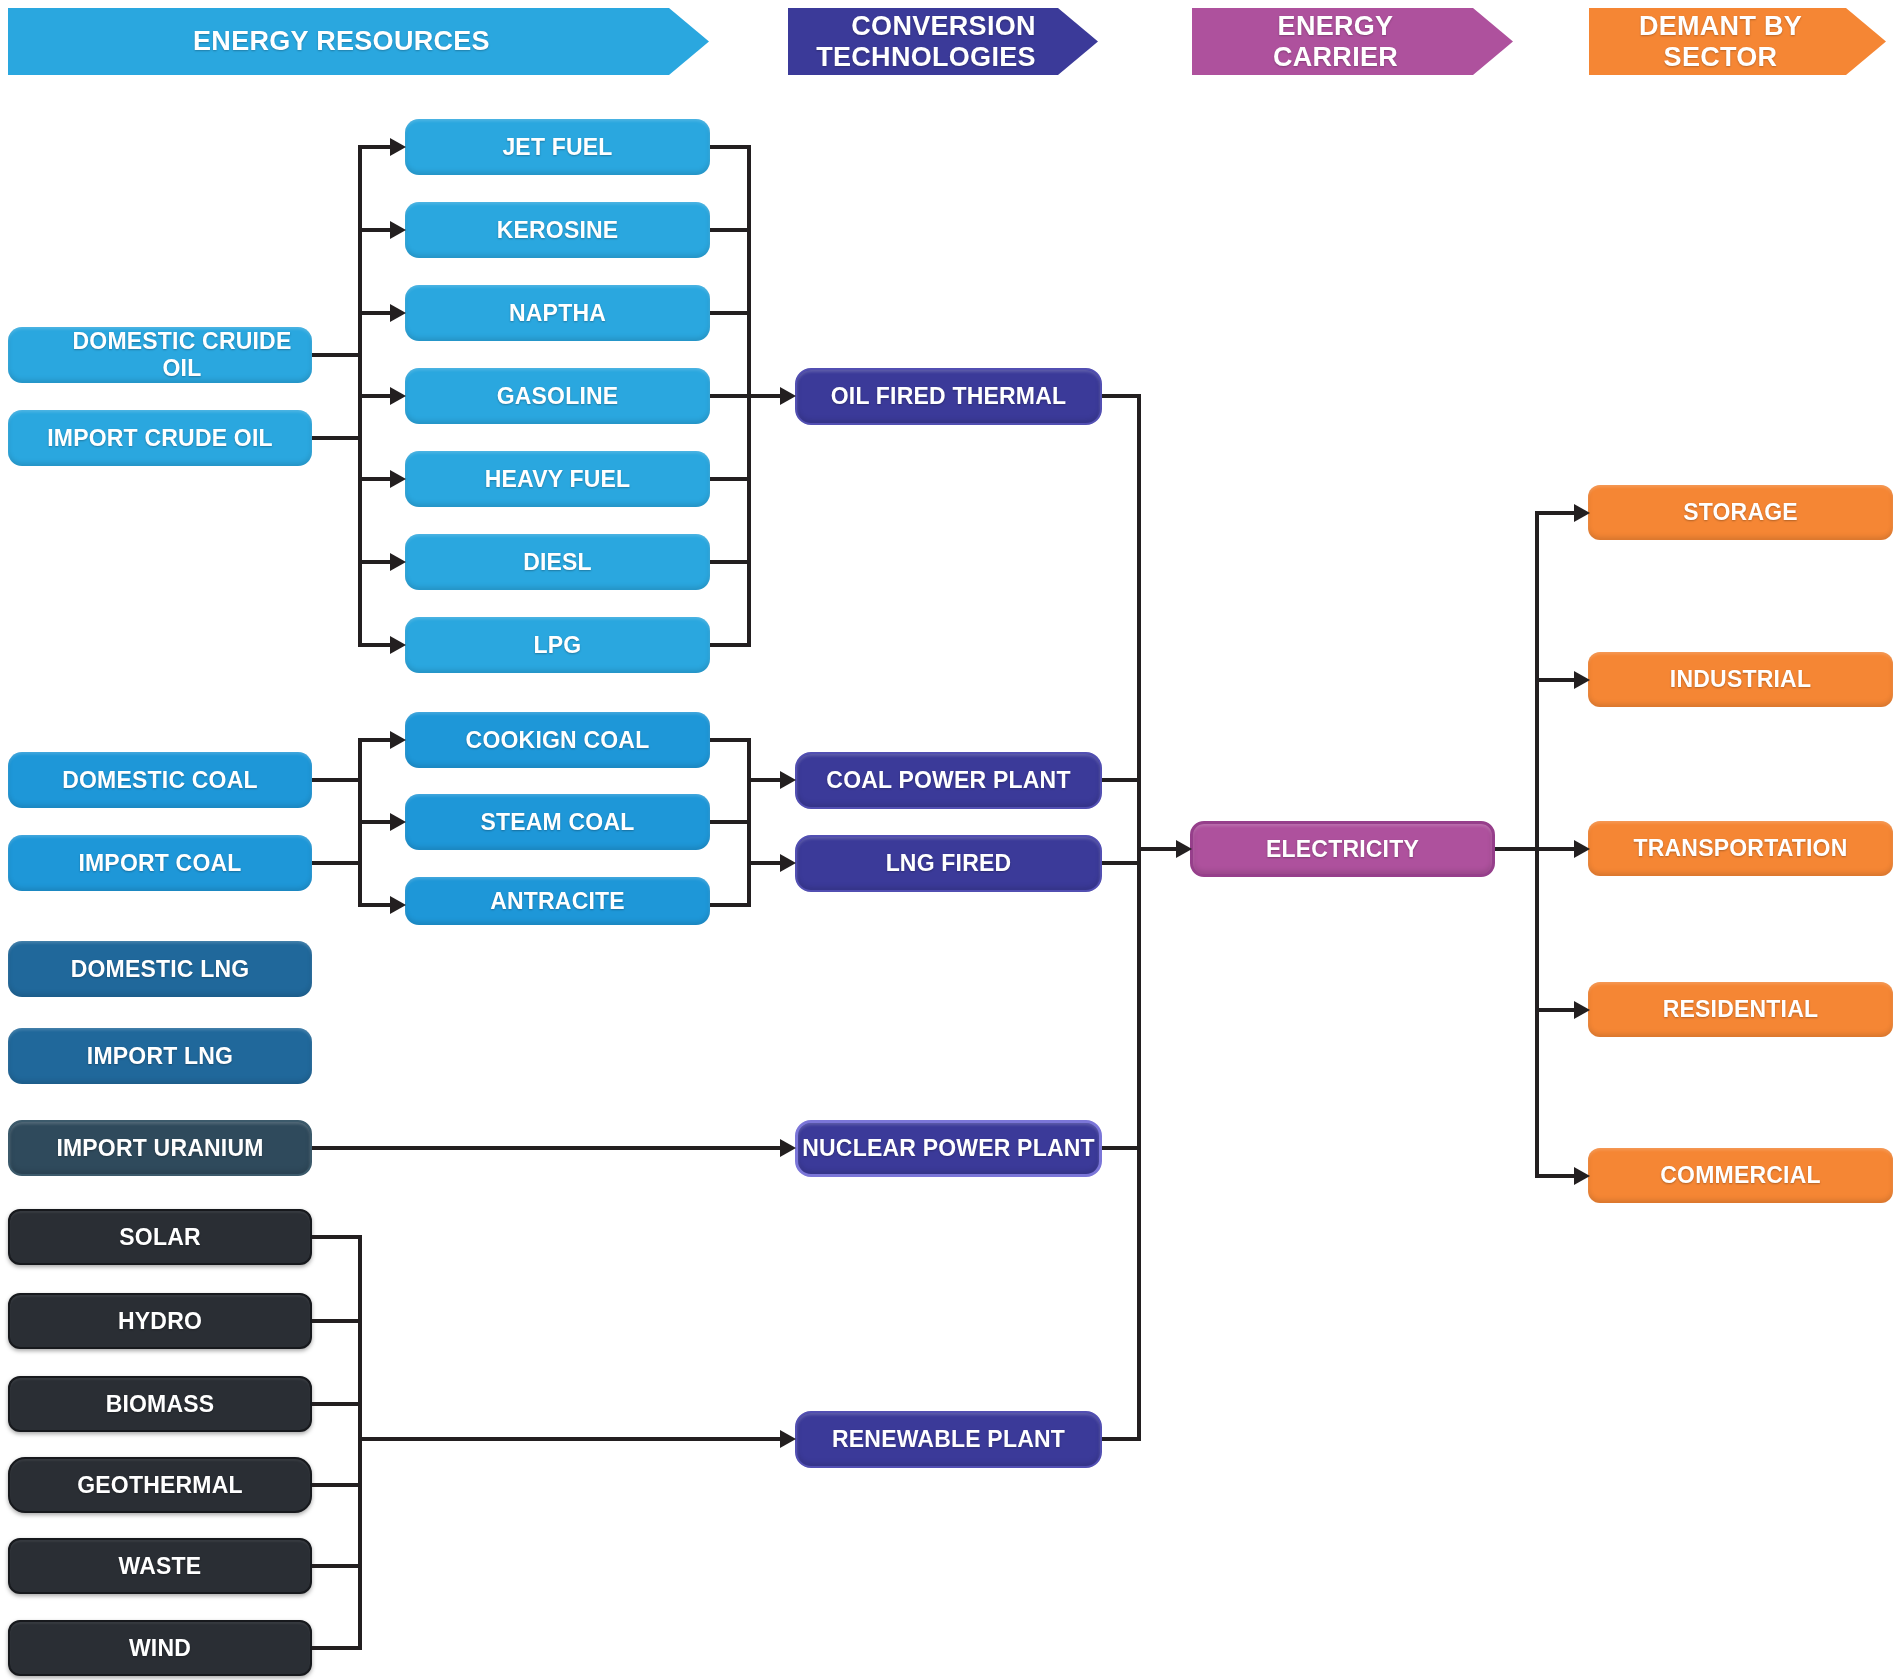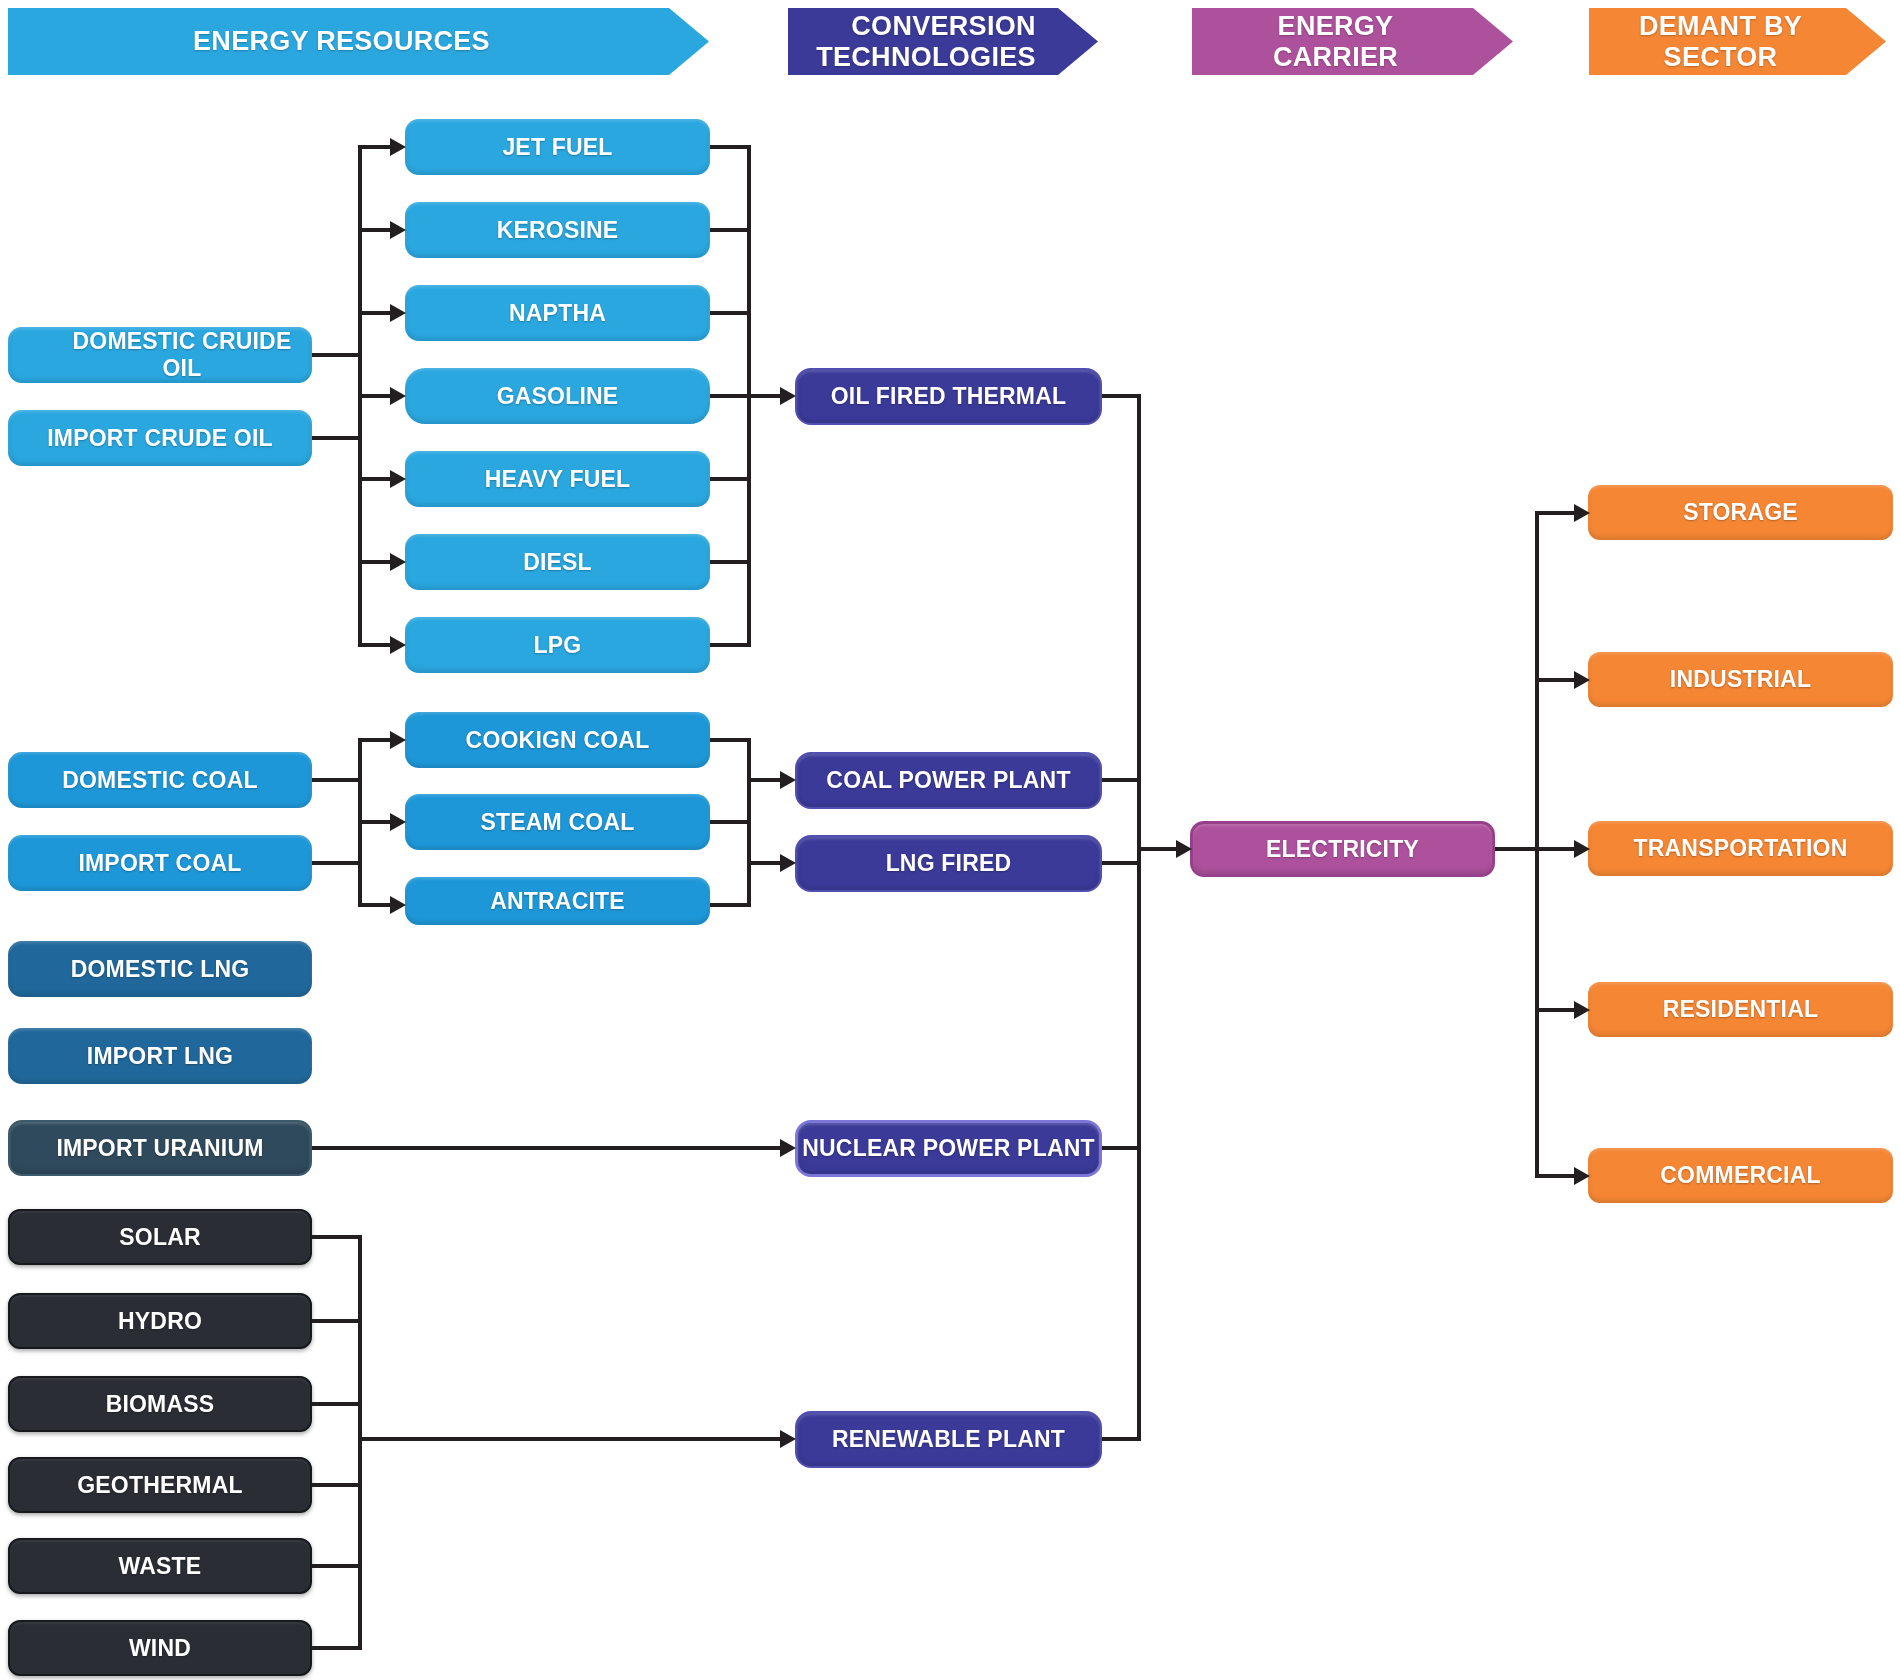--- a/index.html
+++ b/index.html
@@ -71,28 +71,28 @@
   <div class="node petro" style="left:8px;top:327px;width:304px;height:56px;padding-left:44px;">DOMESTIC CRUIDE OIL</div>
   <div class="node petro" style="left:8px;top:410px;width:304px;height:56px;">IMPORT CRUDE OIL</div>
   <div class="node coal" style="left:8px;top:752px;width:304px;height:56px;">DOMESTIC COAL</div>
   <div class="node coal" style="left:8px;top:835px;width:304px;height:56px;text-align:right;">IMPORT COAL</div>
   <div class="node lng" style="left:8px;top:941px;width:304px;height:56px;">DOMESTIC LNG</div>
   <div class="node lng" style="left:8px;top:1028px;width:304px;height:56px;">IMPORT LNG</div>
   <div class="node uran" style="left:8px;top:1120px;width:304px;height:56px;">IMPORT URANIUM</div>
   <div class="node renew" style="left:8px;top:1209px;width:304px;height:56px;">SOLAR</div>
   <div class="node renew" style="left:8px;top:1293px;width:304px;height:56px;">HYDRO</div>
   <div class="node renew" style="left:8px;top:1376px;width:304px;height:56px;">BIOMASS</div>
-  <div class="node renew" style="left:8px;top:1457px;width:304px;height:56px;">GEOTHERMAL</div>
+  <div class="node renew" style="left:8px;top:1457px;width:304px;height:56px;border-radius:17px;">GEOTHERMAL</div>
   <div class="node renew" style="left:8px;top:1538px;width:304px;height:56px;">WASTE</div>
   <div class="node renew" style="left:8px;top:1620px;width:304px;height:56px;">WIND</div>
 
   <div class="node petro" style="left:405px;top:119px;width:305px;height:56px;">JET FUEL</div>
   <div class="node petro" style="left:405px;top:202px;width:305px;height:56px;">KEROSINE</div>
   <div class="node petro" style="left:405px;top:285px;width:305px;height:56px;">NAPTHA</div>
-  <div class="node petro" style="left:405px;top:368px;width:305px;height:56px;border-radius:20px;">GASOLINE</div>
+  <div class="node petro" style="left:405px;top:368px;width:305px;height:56px;">GASOLINE</div>
   <div class="node petro" style="left:405px;top:451px;width:305px;height:56px;">HEAVY FUEL</div>
   <div class="node petro" style="left:405px;top:534px;width:305px;height:56px;">DIESL</div>
   <div class="node petro" style="left:405px;top:617px;width:305px;height:56px;">LPG</div>
   <div class="node coal" style="left:405px;top:712px;width:305px;height:56px;">COOKIGN COAL</div>
   <div class="node coal" style="left:405px;top:794px;width:305px;height:56px;">STEAM COAL</div>
   <div class="node coal" style="left:405px;top:877px;width:305px;height:48px;">ANTRACITE</div>
 
   <div class="node plant" style="left:795px;top:368px;width:307px;height:57px;">OIL FIRED THERMAL</div>
   <div class="node plant" style="left:795px;top:752px;width:307px;height:57px;">COAL POWER PLANT</div>
   <div class="node plant" style="left:795px;top:835px;width:307px;height:57px;">LNG FIRED</div>

